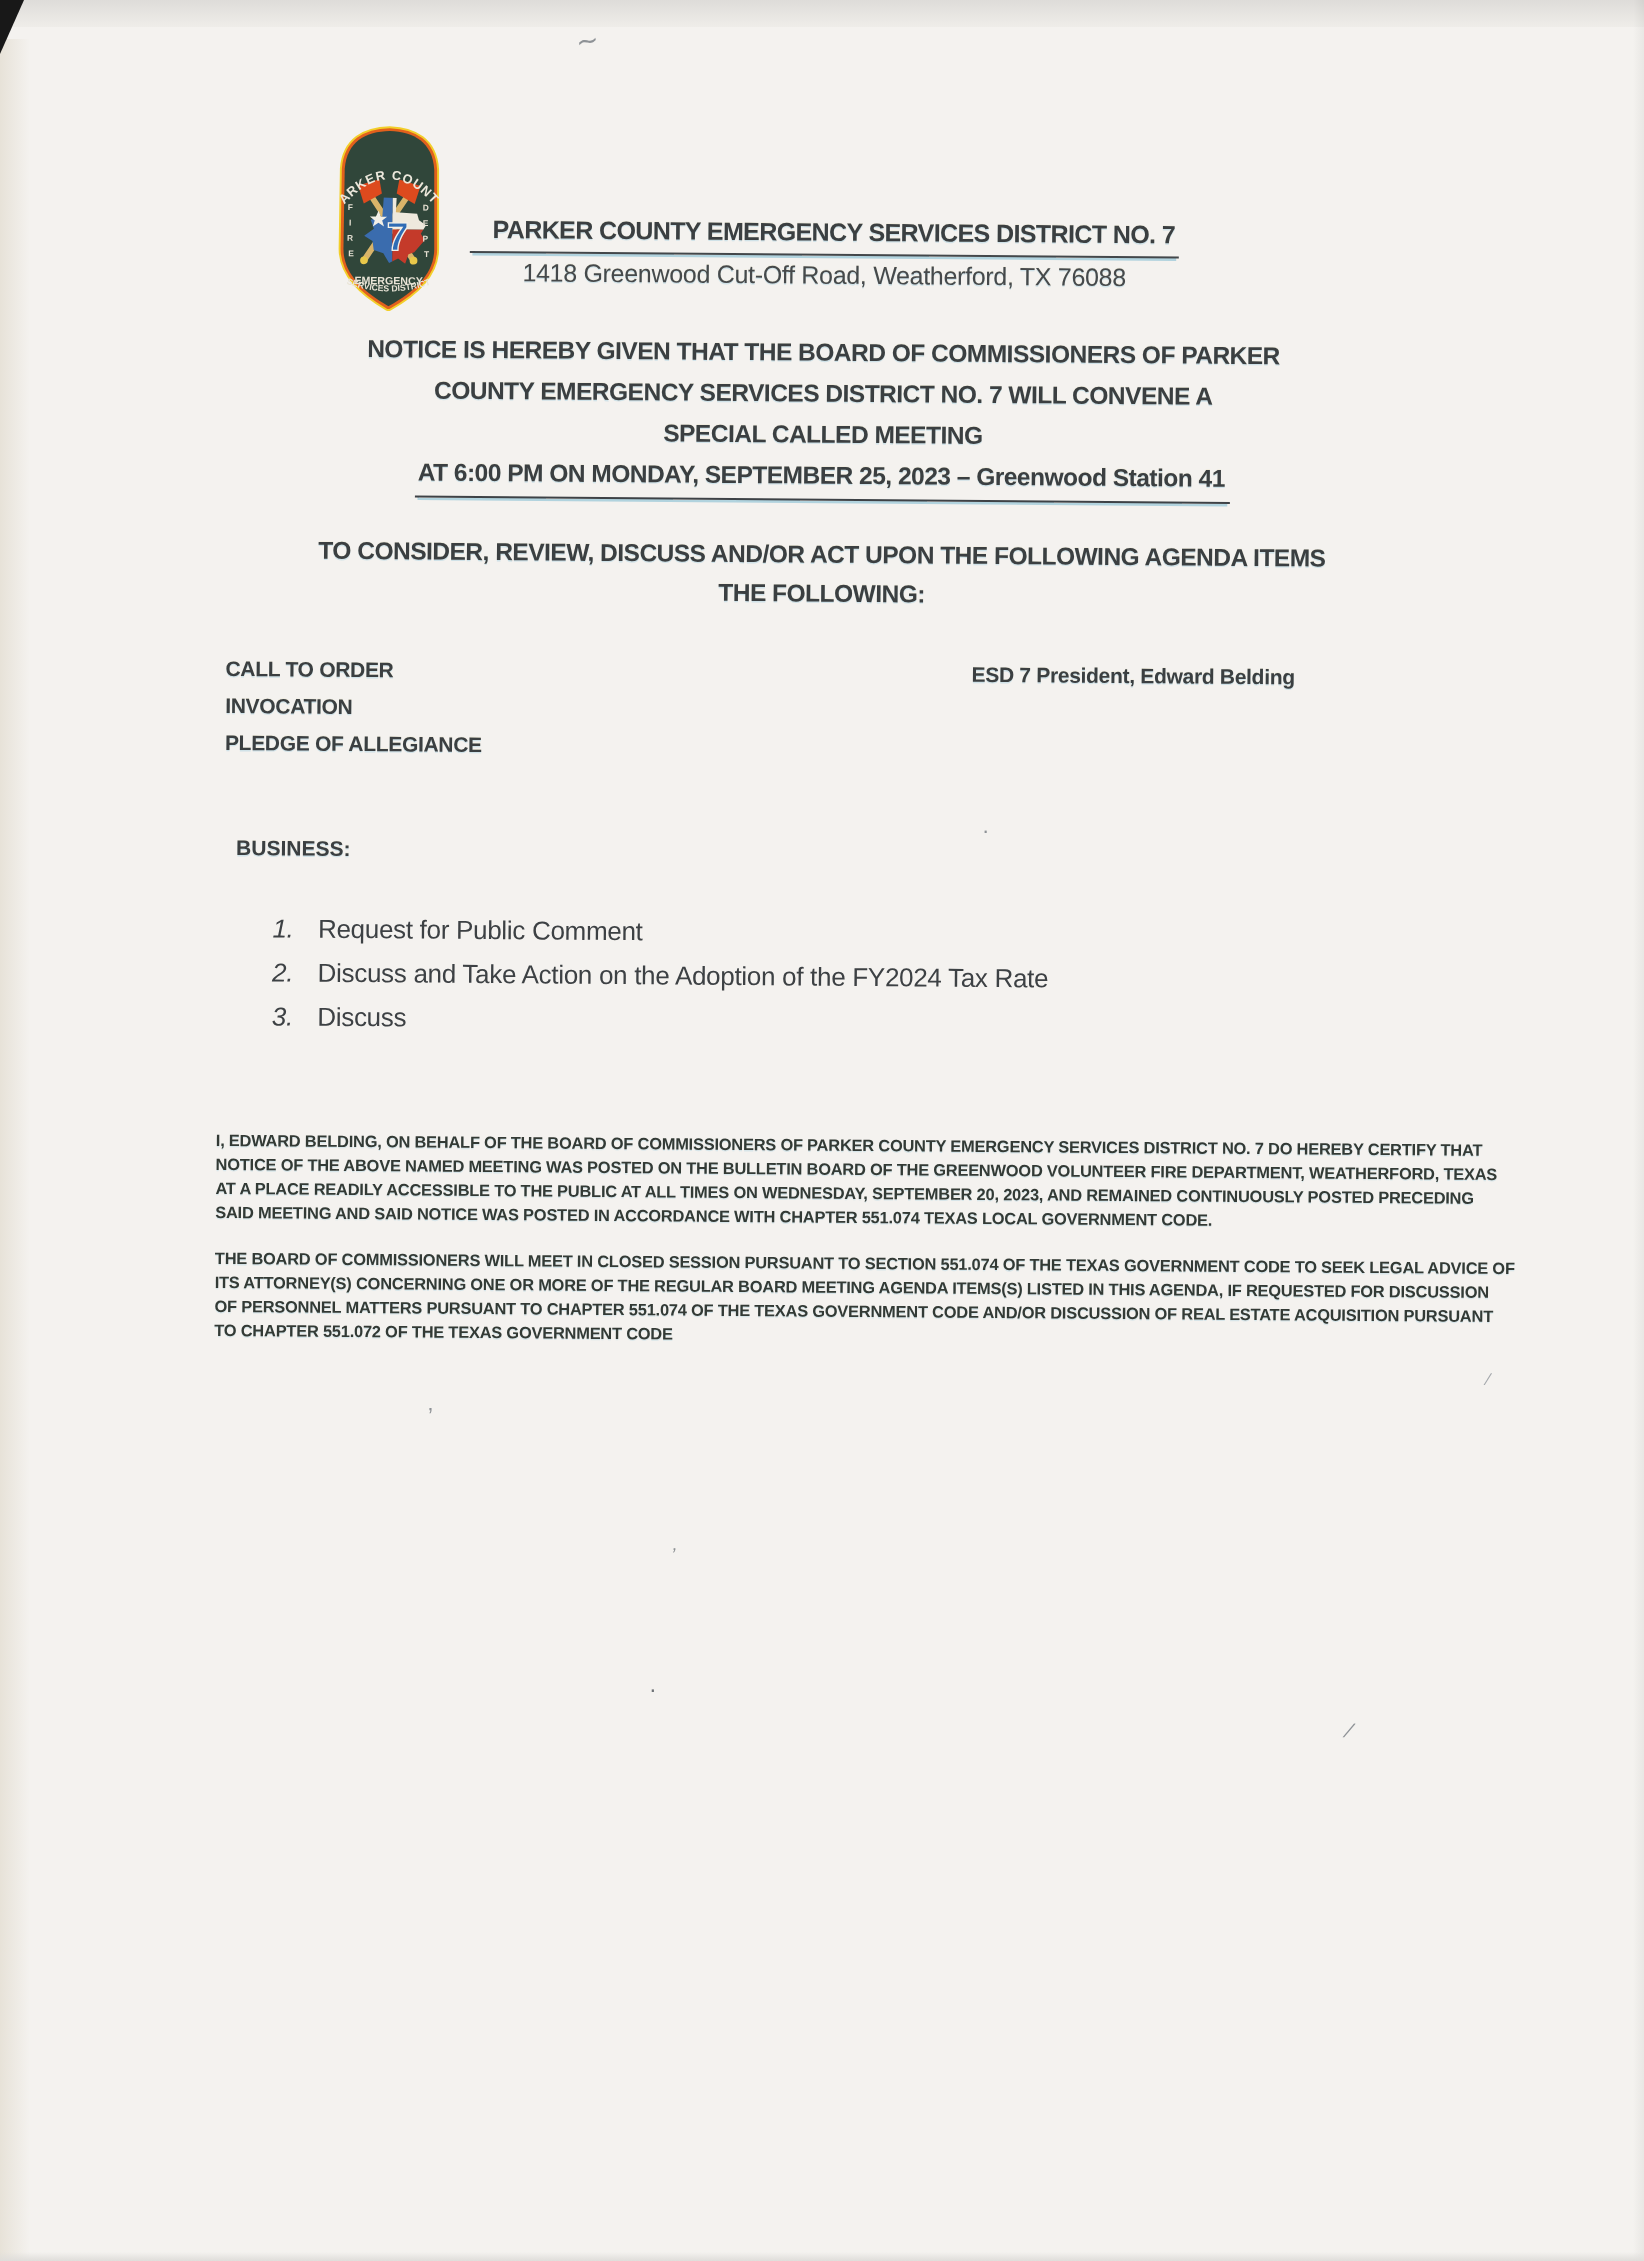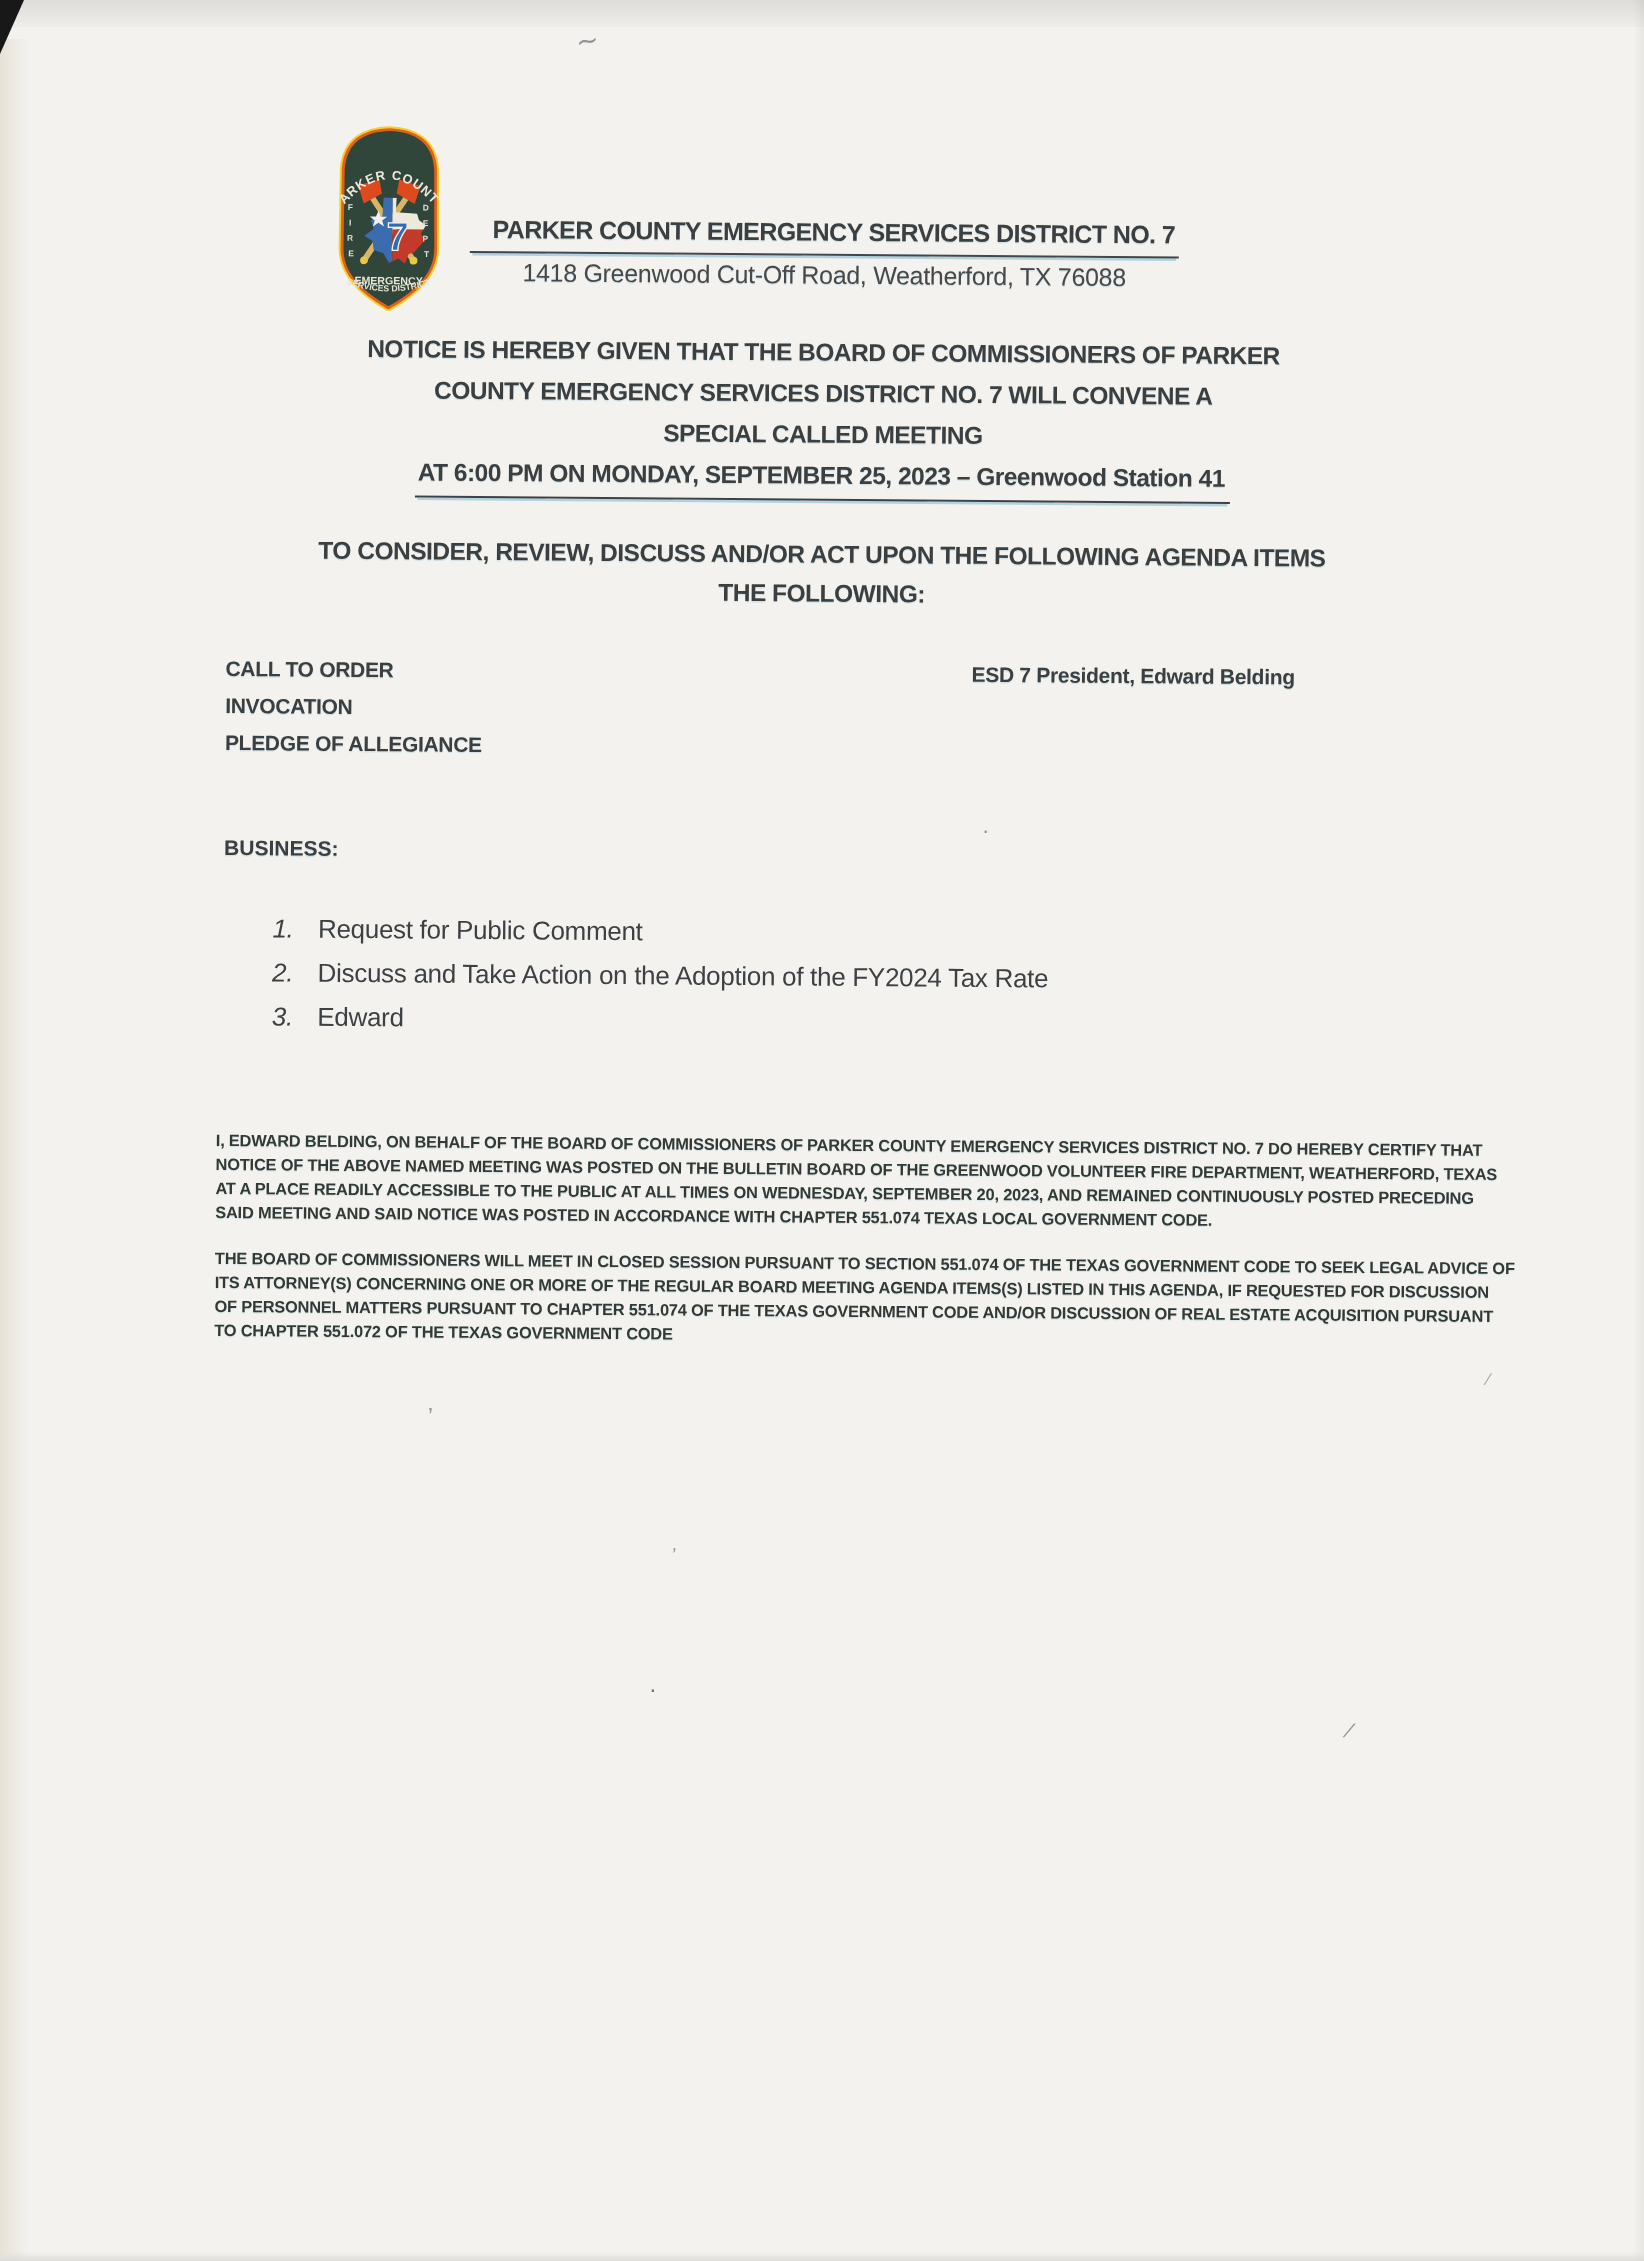--- a/index.html
+++ b/index.html
@@ -44,21 +44,21 @@
   .u-line{display:inline-block;padding:0 5.2px 3.2px 2.6px;border-bottom:2.6px solid #3e4246;
     box-shadow:0 5.2px 0 -2.6px rgba(110,180,205,0.5);}
 
   .purpose-block{top:530px;font-size:24.5px;font-weight:700;letter-spacing:-0.5px;line-height:39px;}
 
   .opening-block{position:absolute;left:227px;top:650px;
     font-size:21px;font-weight:700;letter-spacing:-0.3px;line-height:37px;}
   .presider{position:absolute;left:973px;top:650px;
     font-size:21px;font-weight:700;letter-spacing:-0.3px;line-height:37px;}
 
-  .business-heading{position:absolute;left:227px;top:832px;
+  .business-heading{position:absolute;left:239px;top:832px;
     font-size:21px;font-weight:700;line-height:32px;}
 
   .agenda{position:absolute;left:276px;top:906px;font-size:26px;
     letter-spacing:-0.3px;line-height:44px;color:#3d4144;}
   .agenda-row{display:flex;}
   .agenda-num{width:30px;font-style:italic;flex:none;}
   .agenda-text{margin-left:15.5px;white-space:nowrap;}
 
   .fineprint{position:absolute;left:221px;font-size:16.4px;font-weight:700;
     letter-spacing:-0.2px;line-height:24px;white-space:nowrap;}
@@ -165,21 +165,21 @@
       <div class="agenda-row">
         <span class="agenda-num">1.</span>
         <span class="agenda-text">Request for Public Comment</span>
       </div>
       <div class="agenda-row">
         <span class="agenda-num">2.</span>
         <span class="agenda-text">Discuss and Take Action on the Adoption of the FY2024 Tax Rate</span>
       </div>
       <div class="agenda-row">
         <span class="agenda-num">3.</span>
-        <span class="agenda-text">Edward</span>
+        <span class="agenda-text">Discuss</span>
       </div>
     </div>
 
     <div class="fineprint fine fp1">
       <div>I, EDWARD BELDING, ON BEHALF OF THE BOARD OF COMMISSIONERS OF PARKER COUNTY EMERGENCY SERVICES DISTRICT NO. 7 DO HEREBY CERTIFY THAT</div>
       <div>NOTICE OF THE ABOVE NAMED MEETING WAS POSTED ON THE BULLETIN BOARD OF THE GREENWOOD VOLUNTEER FIRE DEPARTMENT, WEATHERFORD, TEXAS</div>
       <div>AT A PLACE READILY ACCESSIBLE TO THE PUBLIC AT ALL TIMES ON WEDNESDAY, SEPTEMBER 20, 2023,  AND REMAINED CONTINUOUSLY POSTED PRECEDING</div>
       <div>SAID MEETING AND SAID NOTICE WAS POSTED IN ACCORDANCE WITH CHAPTER 551.074 TEXAS LOCAL GOVERNMENT CODE.</div>
     </div>
 

